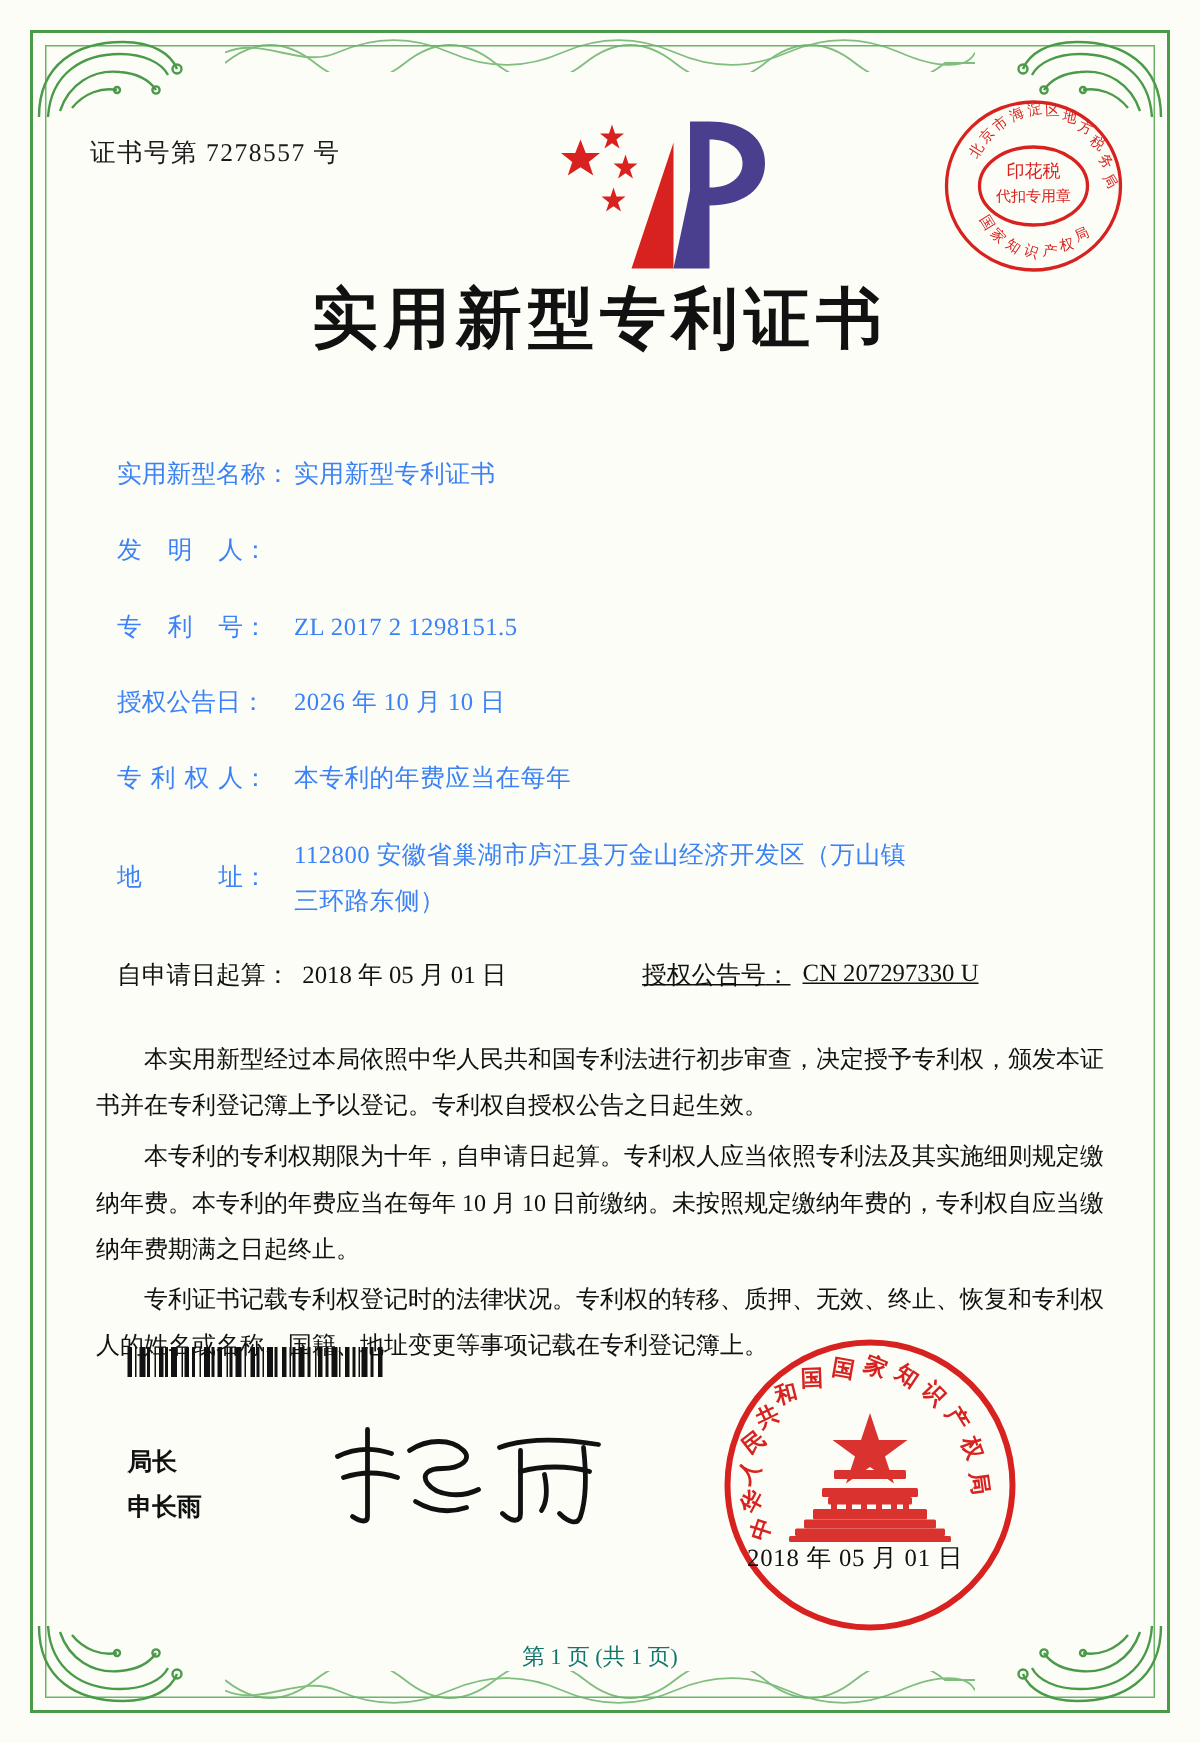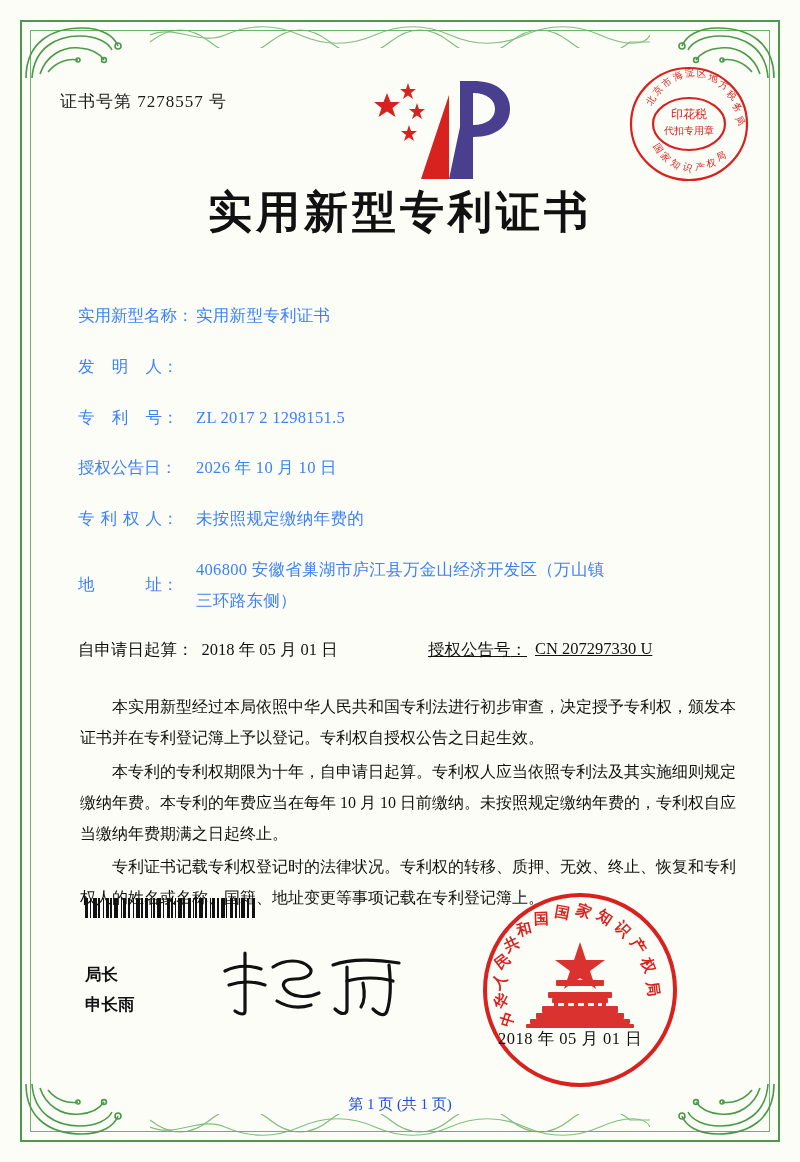--- a/index.html
+++ b/index.html
@@ -124,21 +124,21 @@
 
   .paragraphs {
     margin-top: 30px;
     padding: 0 4px;
     font-size: 16px;
     line-height: 1.95;
     color: #111;
     text-align: justify;
   }
   .paragraphs p {
-    margin: 0 0 2px 16px;
+    margin: 0 0 2px 0;
     text-indent: 2em;
   }
 
   
   .barcode {
     position: absolute;
     left: 85px;
     top: 898px;
     width: 220px;
     height: 20px;
@@ -196,21 +196,21 @@
     letter-spacing: .5px;
   }
 
   .footer {
     position: absolute;
     left: 0;
     right: 0;
     bottom: 48px;
     text-align: center;
     font-size: 15px;
-    color: #1d4ed8;
+    color: #0f766e;
   }
 </style>
 </head>
 <body>
 
 <div class="page">
 
   <div class="border-outer"></div>
   <div class="border-inner"></div>
 
@@ -375,32 +375,32 @@
 
       <div class="field-row">
         <div class="field-label">
           <span class="spread" style="display:inline-flex;width:84px;justify-content:space-between;">
             <span>专</span>
             <span>利</span>
             <span>权</span>
             <span>人</span>
           </span><span class="field-colon">：</span>
         </div>
-        <div class="field-value">未按照规定缴纳年费的</div>
+        <div class="field-value">本专利的年费应当在每年</div>
       </div>
 
       <div class="field-row">
         <div class="field-label">
           <span class="spread" style="display:inline-flex;width:84px;justify-content:space-between;">
             <span>地</span>
             <span>址</span>
           </span><span class="field-colon">：</span>
         </div>
         <div class="field-value">
-          <span>406800 安徽省巢湖市庐江县万金山经济开发区（万山镇</span>
+          <span>112800 安徽省巢湖市庐江县万金山经济开发区（万山镇</span>
           <span class="line2">三环路东侧）</span>
         </div>
       </div>
 
       <div class="row-pair">
         <div class="left">
           <span class="field-label" style="width:auto;flex:none;">自申请日起算</span>
           <span style="margin:0 8px 0 0;">：</span>
           <span>2018 年 05 月 01 日</span>
         </div>

